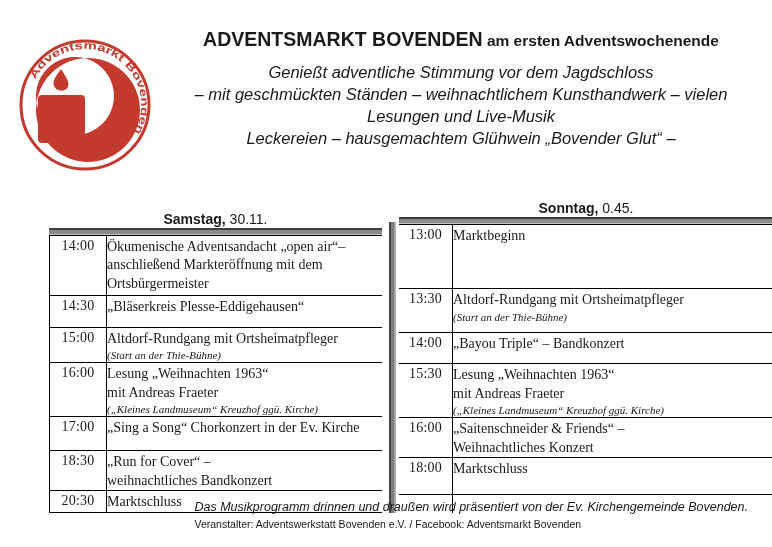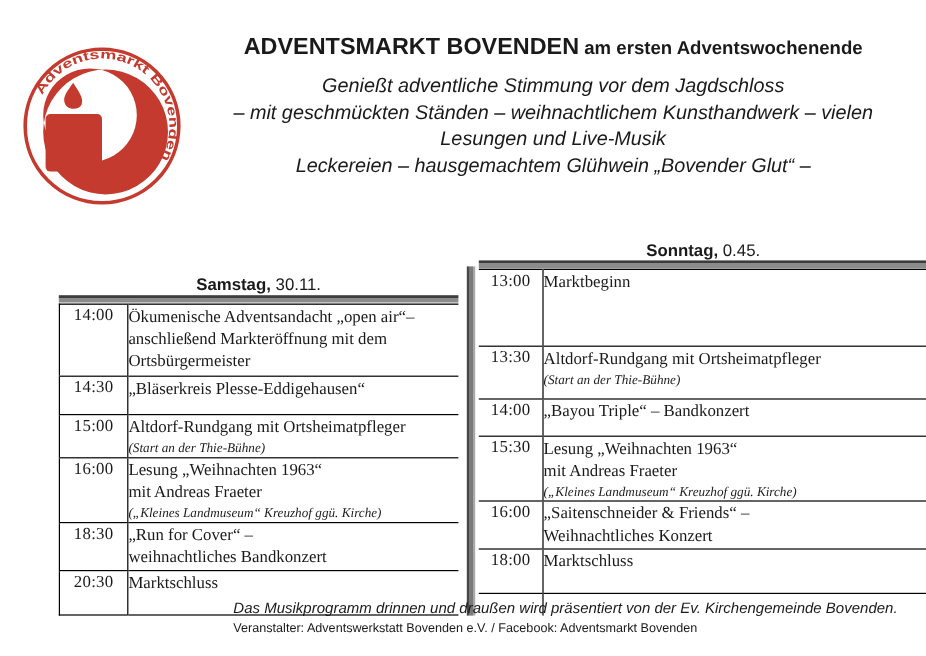--- a/index.html
+++ b/index.html
@@ -104,20 +104,26 @@
           </tr>
           <tr>
             <td class="time">16:00</td>
             <td class="event">
               <div class="evline">Lesung „Weihnachten 1963“</div>
               <div class="evline">mit Andreas Fraeter</div>
               <div class="note">(„Kleines Landmuseum“ Kreuzhof ggü. Kirche)</div>
             </td>
           </tr>
           <tr>
+            <td class="time">17:00</td>
+            <td class="event">
+              <div class="evline">„Sing a Song“ Chorkonzert in der Ev. Kirche</div>
+            </td>
+          </tr>
+          <tr>
             <td class="time">18:30</td>
             <td class="event">
               <div class="evline">„Run for Cover“ –</div>
               <div class="evline">weihnachtliches Bandkonzert</div>
             </td>
           </tr>
           <tr>
             <td class="time">20:30</td>
             <td class="event">
               <div class="evline">Marktschluss</div>

